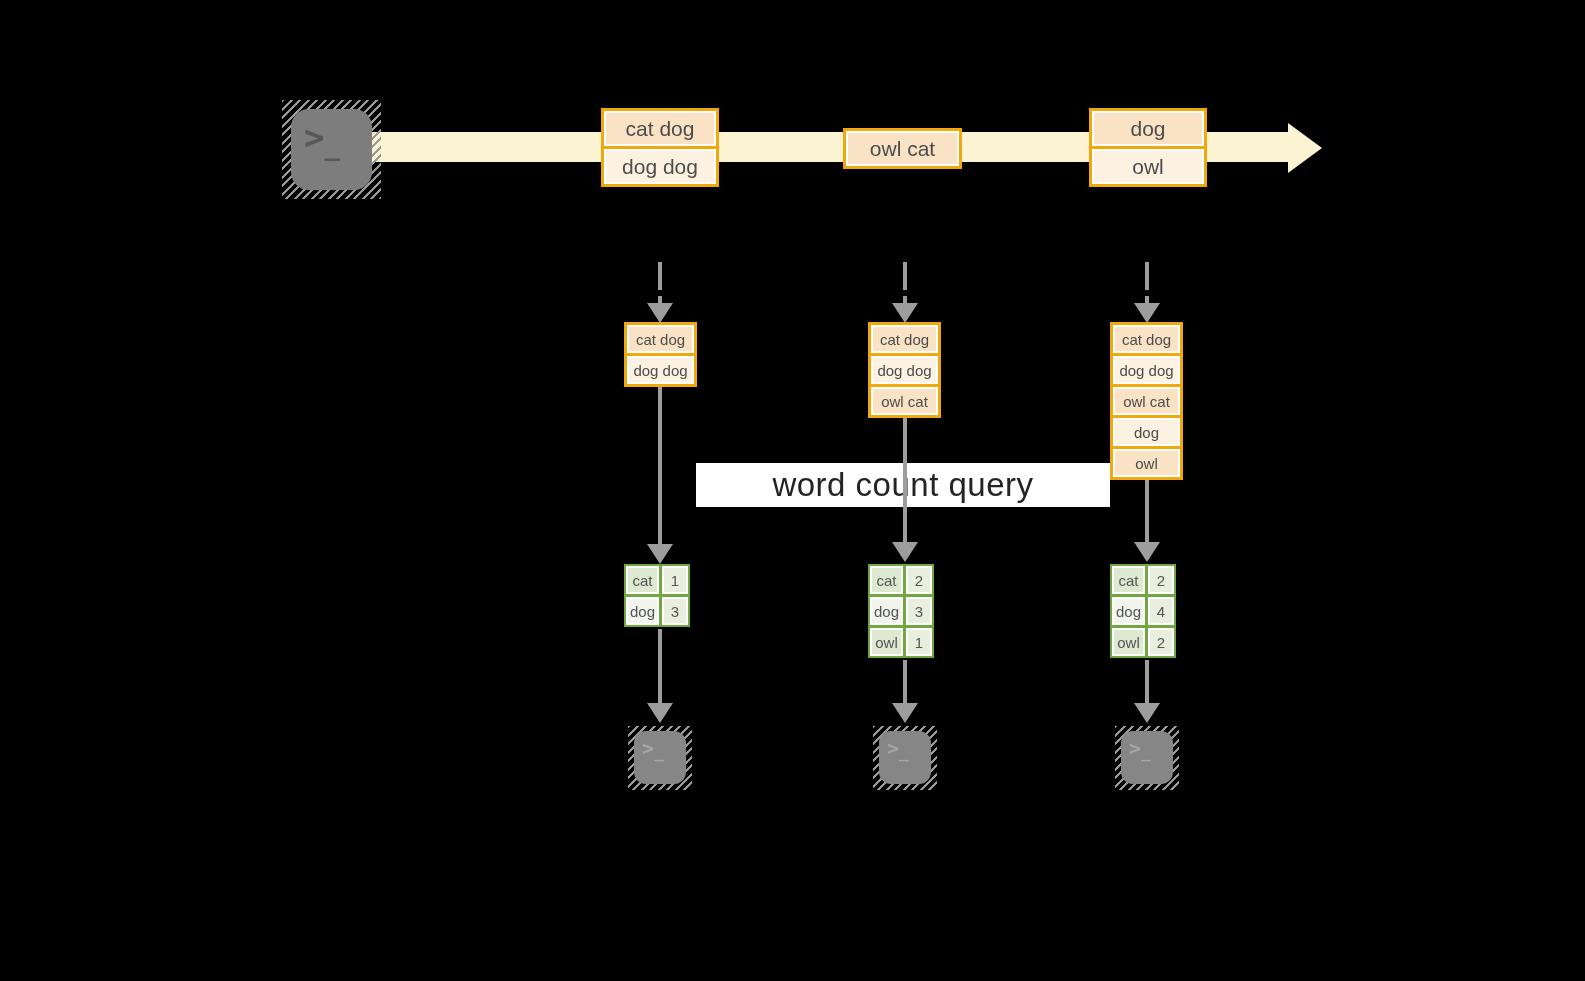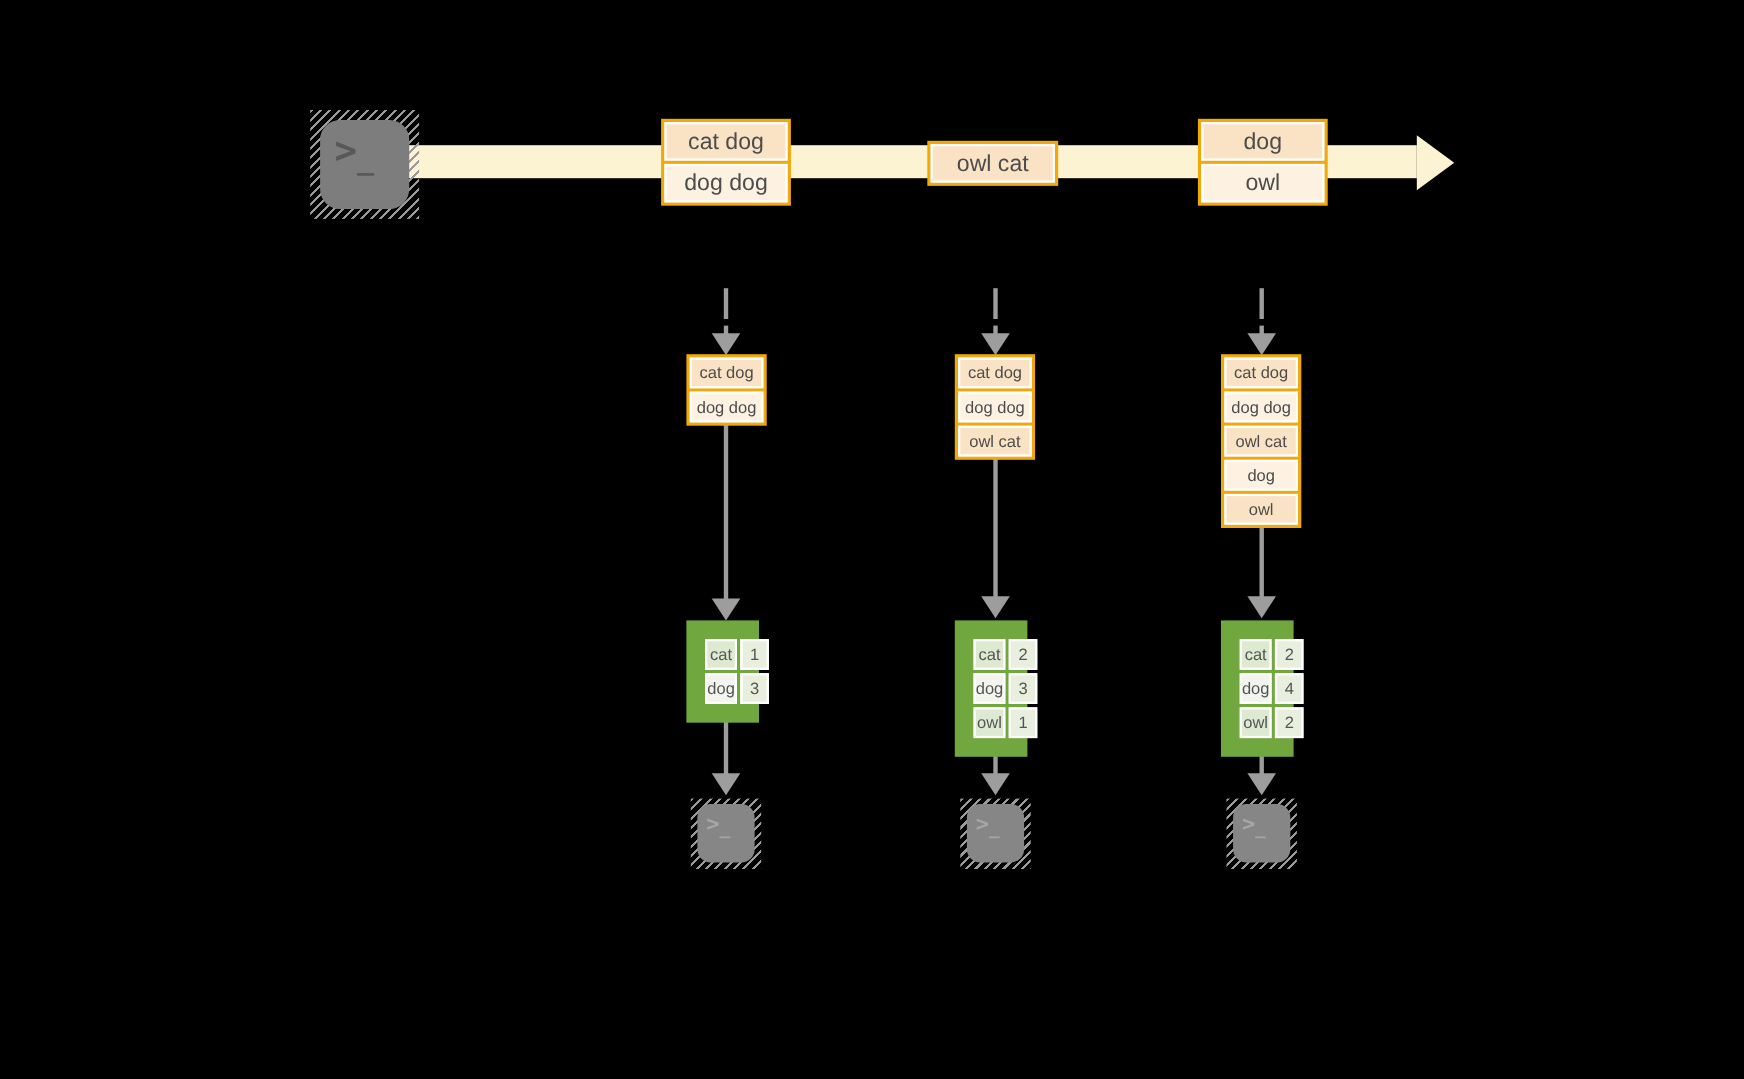--- a/index.html
+++ b/index.html
@@ -32,21 +32,21 @@
   
   .vline{position:absolute;width:4px;background:#9d9d9d;z-index:3;}
   .vdash{position:absolute;width:4px;background:#9d9d9d;z-index:3;}
   .ahead{position:absolute;width:0;height:0;z-index:3;
          border-left:13px solid transparent;border-right:13px solid transparent;border-top:20px solid #9d9d9d;}
   
   .wbox{position:absolute;left:696px;top:463px;width:414px;height:44px;background:#fff;z-index:2;
         display:flex;align-items:center;justify-content:center;}
   .wbox span{position:relative;z-index:5;font-size:33px;font-weight:300;color:#242424;letter-spacing:.5px;}
   
-  .gtable{position:absolute;background:#70a73f;padding:17px;display:grid;grid-template-columns:1fr 26px;gap:3px;
+  .gtable{position:absolute;background:#70a73f;padding:2px;display:grid;grid-template-columns:1fr 26px;gap:3px;
           box-sizing:border-box;z-index:4;width:66px;}
   .gcell{border:2px solid #fff;box-sizing:border-box;height:28px;display:flex;align-items:center;justify-content:center;
          font-size:15px;color:#555;}
   .g-sage{background:#dee9d2;}
   .g-light{background:#f1f5ee;}
   .g-val{background:#e9efde;}
 </style>
 </head>
 <body>
 
@@ -93,20 +93,23 @@
     <div class="ocell ocell-sm fill-a">owl cat</div>
   </div>
   <div class="obox" style="left:1110px;top:322px;width:73px;">
     <div class="ocell ocell-sm fill-a">cat dog</div>
     <div class="ocell ocell-sm fill-b">dog dog</div>
     <div class="ocell ocell-sm fill-a">owl cat</div>
     <div class="ocell ocell-sm fill-b">dog</div>
     <div class="ocell ocell-sm fill-a">owl</div>
   </div>
 
+  <div class="wbox">
+    <span>word count query</span>
+  </div>
 
   <div class="vline" style="left:658px;top:385px;height:160px;"></div>
   <div class="ahead" style="left:647px;top:544px;"></div>
 
   <div class="vline" style="left:903px;top:415px;height:128px;"></div>
   <div class="ahead" style="left:892px;top:542px;"></div>
 
   <div class="vline" style="left:1145px;top:479px;height:64px;"></div>
   <div class="ahead" style="left:1134px;top:542px;"></div>
 

